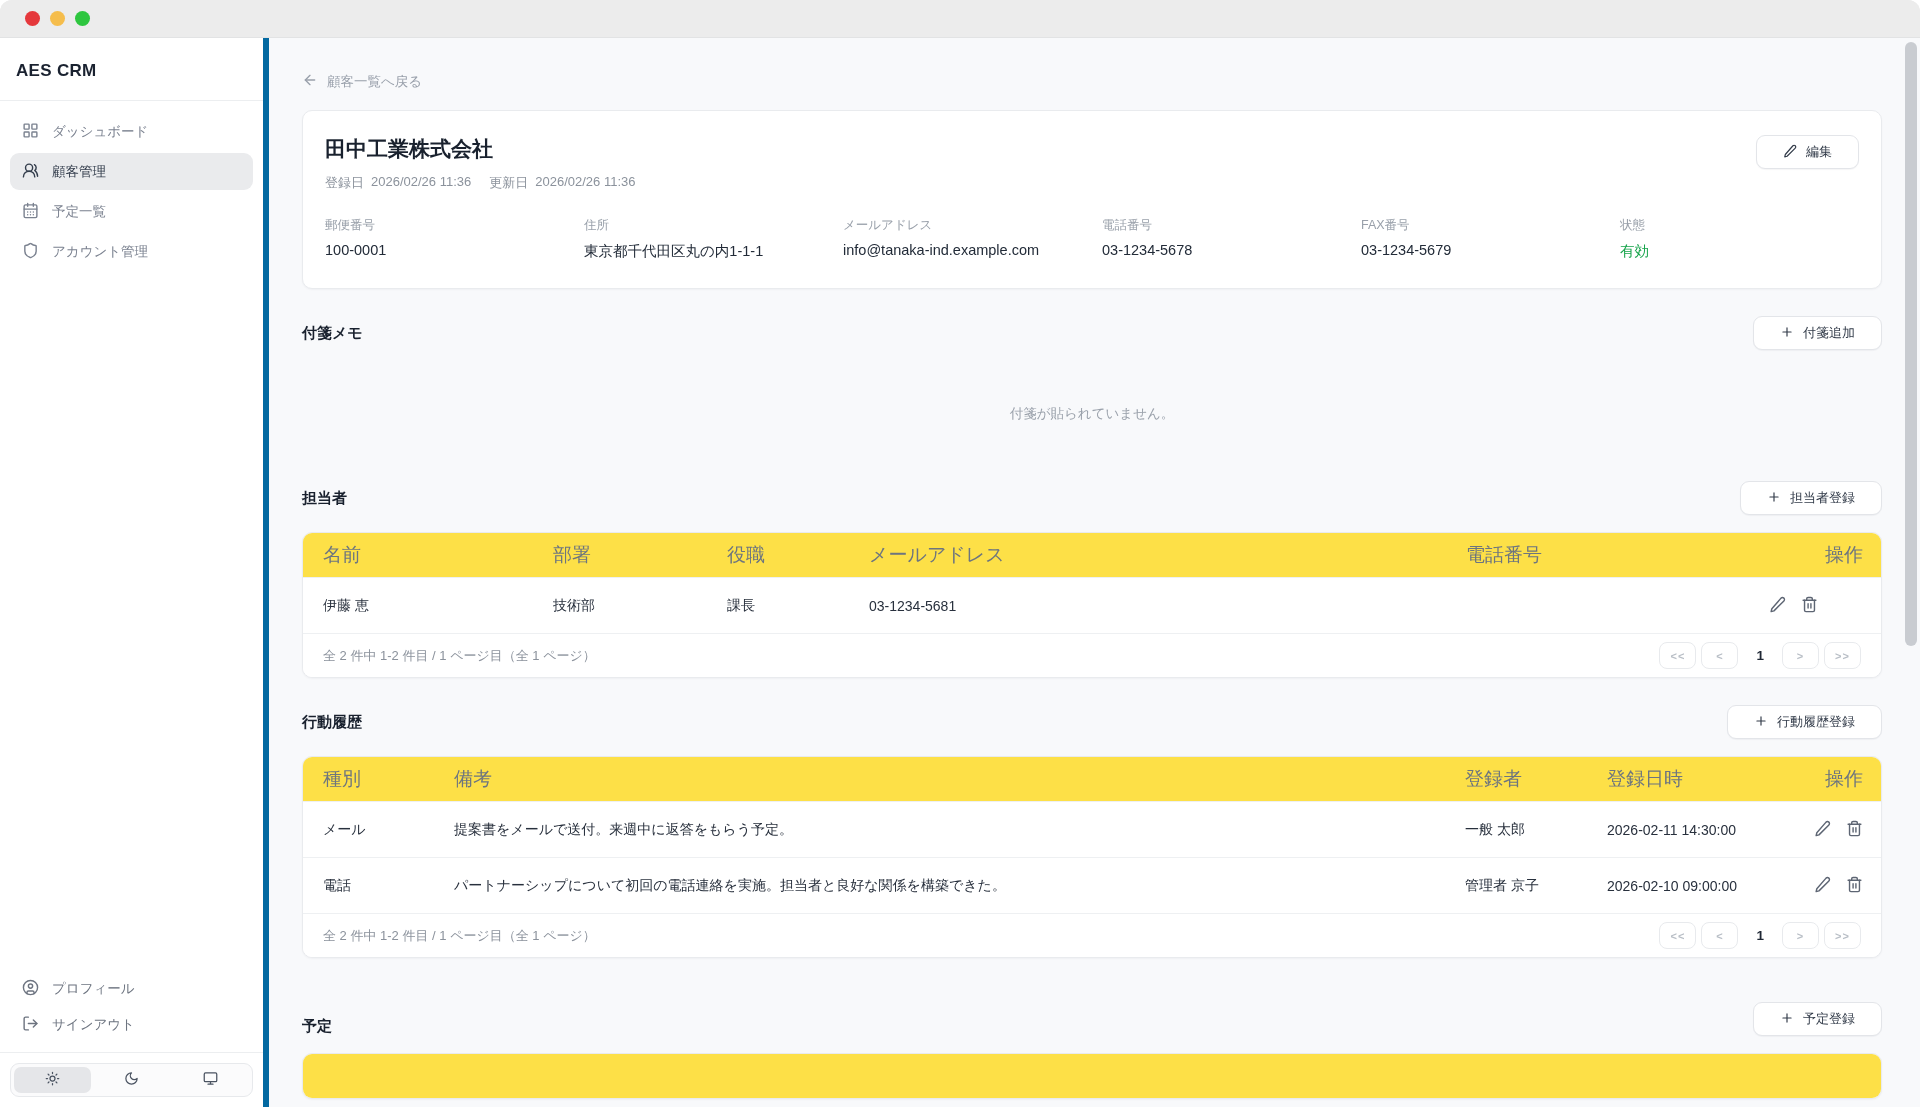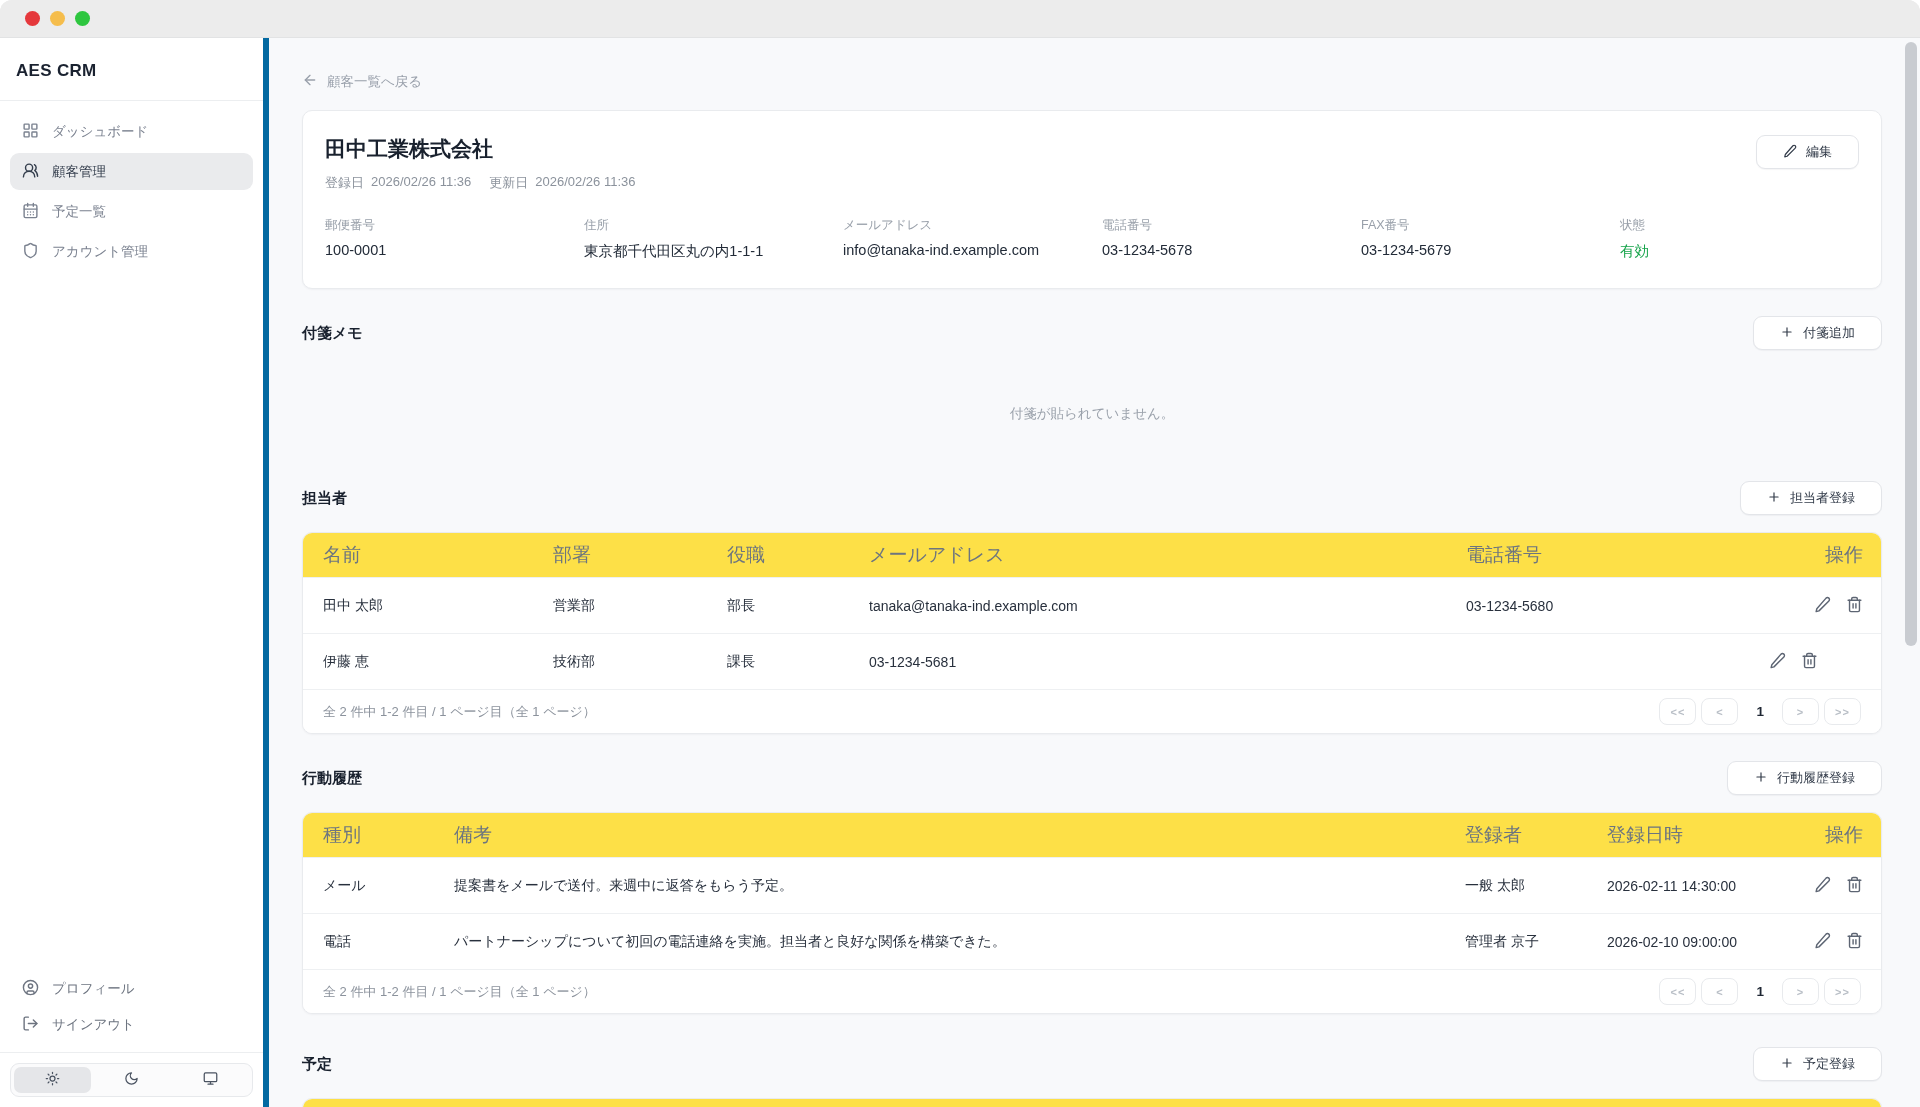--- a/index.html
+++ b/index.html
@@ -222,38 +222,20 @@
       <div class="table-card">
         <div class="thead grid-contacts">
           <div>名前</div>
           <div>部署</div>
           <div>役職</div>
           <div>メールアドレス</div>
           <div>電話番号</div>
           <div class="th-actions">操作</div>
         </div>
         <div class="trow grid-contacts">
-          <div>田中 太郎</div>
-          <div>営業部</div>
-          <div>部長</div>
-          <div>tanaka@tanaka-ind.example.com</div>
-          <div>03-1234-5680</div>
-          <div class="cell-actions">
-            <span><svg viewBox="0 0 24 24" fill="none" stroke="currentColor" stroke-width="2" stroke-linecap="round" stroke-linejoin="round">
-                  <path d="M17 3a2.828 2.828 0 1 1 4 4L7 21l-4 1 1-4L17 3z"></path>
-                </svg></span>
-            <span><svg viewBox="0 0 24 24" fill="none" stroke="currentColor" stroke-width="2" stroke-linecap="round" stroke-linejoin="round">
-                  <path d="M3 6h18"></path>
-                  <path d="M19 6v14a2 2 0 0 1-2 2H7a2 2 0 0 1-2-2V6"></path>
-                  <path d="M8 6V4a2 2 0 0 1 2-2h4a2 2 0 0 1 2 2v2"></path>
-                  <path d="M10 11v6M14 11v6"></path>
-                </svg></span>
-          </div>
-        </div>
-        <div class="trow grid-contacts">
           <div>伊藤 恵</div>
           <div>技術部</div>
           <div>課長</div>
           <div>03-1234-5681</div>
           <div class="cell-actions">
             <span><svg viewBox="0 0 24 24" fill="none" stroke="currentColor" stroke-width="2" stroke-linecap="round" stroke-linejoin="round">
                   <path d="M17 3a2.828 2.828 0 1 1 4 4L7 21l-4 1 1-4L17 3z"></path>
                 </svg></span>
             <span><svg viewBox="0 0 24 24" fill="none" stroke="currentColor" stroke-width="2" stroke-linecap="round" stroke-linejoin="round">
                   <path d="M3 6h18"></path>
@@ -331,21 +313,21 @@
           <div class="pager">
             <button class="pg-btn">&lt;&lt;</button>
             <button class="pg-btn">&lt;</button>
             <span class="pg-page">1</span>
             <button class="pg-btn">&gt;</button>
             <button class="pg-btn">&gt;&gt;</button>
           </div>
         </div>
       </div>
 
-      <div class="section-head" style="margin-top:33px;">
+      <div class="section-head" style="margin-top:44px;align-items:flex-end;">
         <h2 class="section-title">予定</h2>
         <button class="btn">
           <span><svg viewBox="0 0 24 24" fill="none" stroke="currentColor" stroke-width="2" stroke-linecap="round" stroke-linejoin="round">
                 <path d="M5 12h14M12 5v14"></path>
               </svg></span>
           <span>予定登録</span>
         </button>
       </div>
       <div class="table-card">
         <div class="thead grid-schedules">

